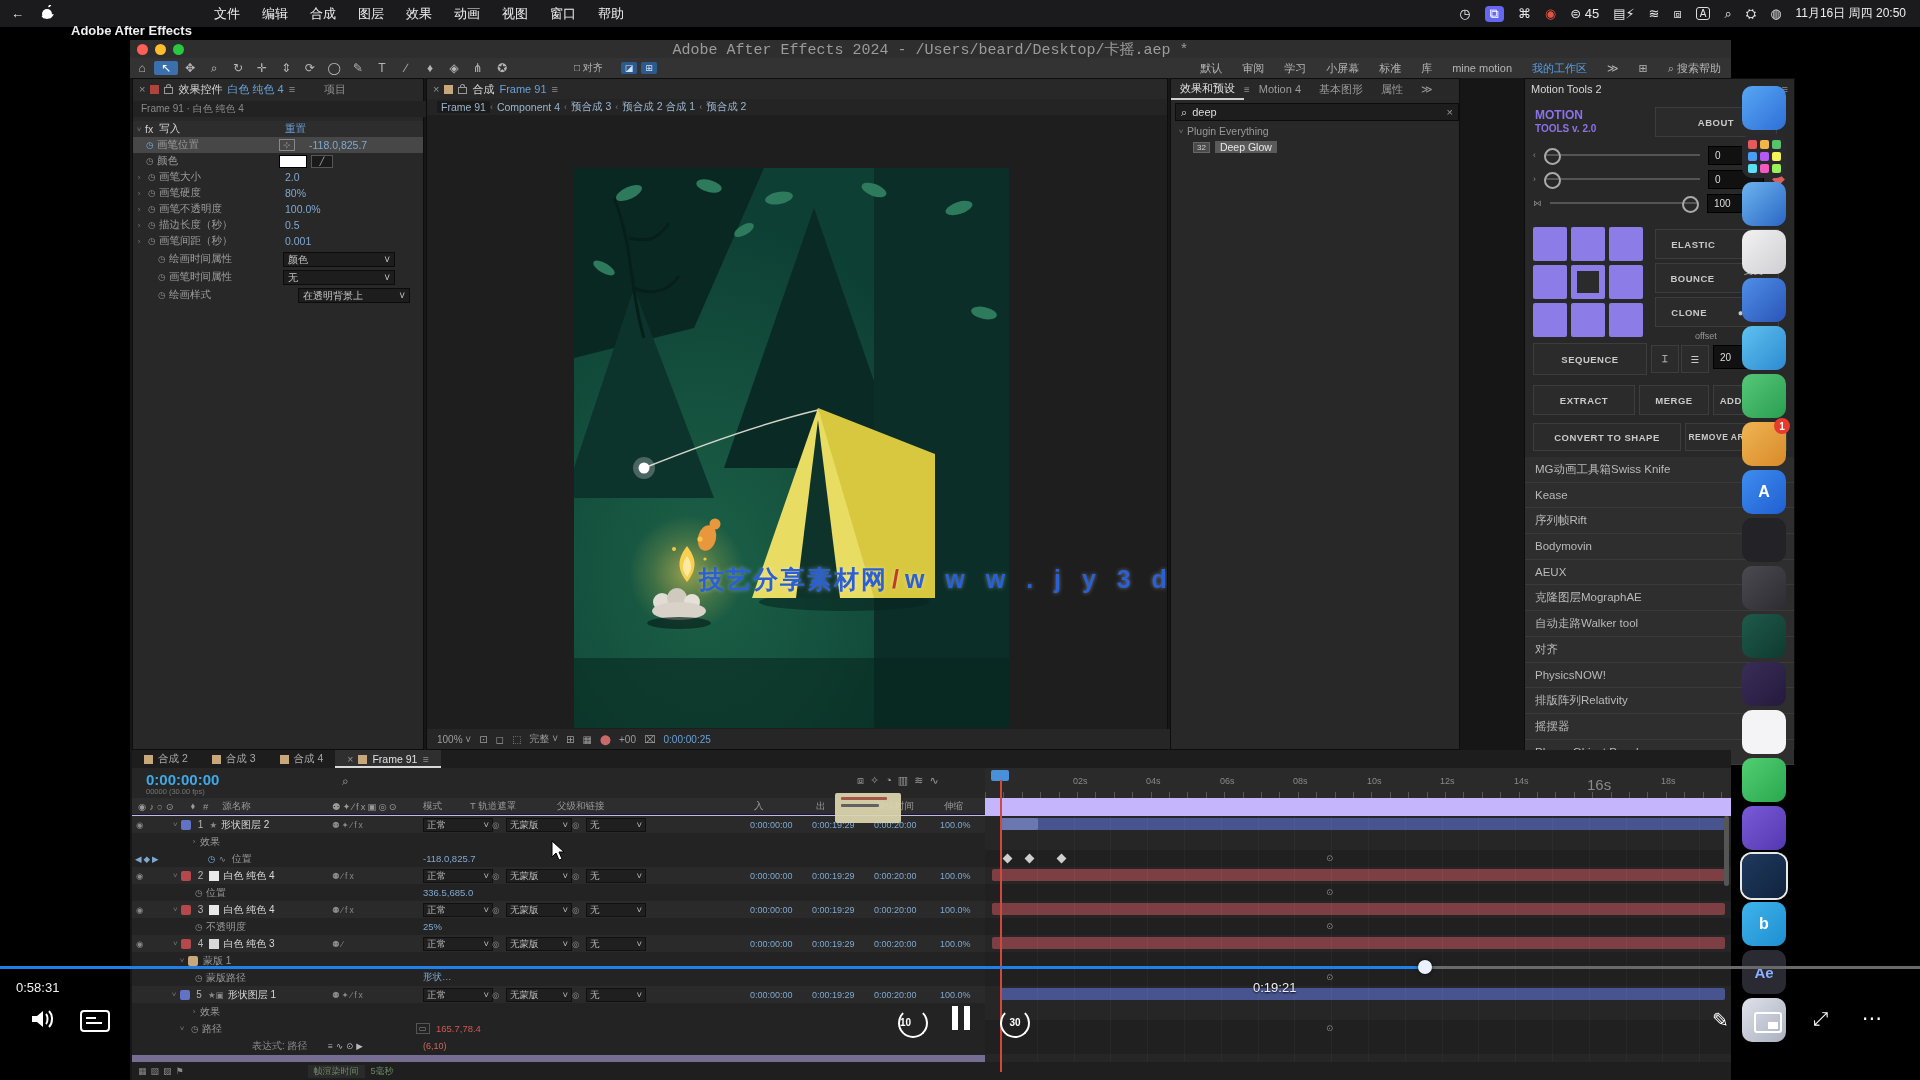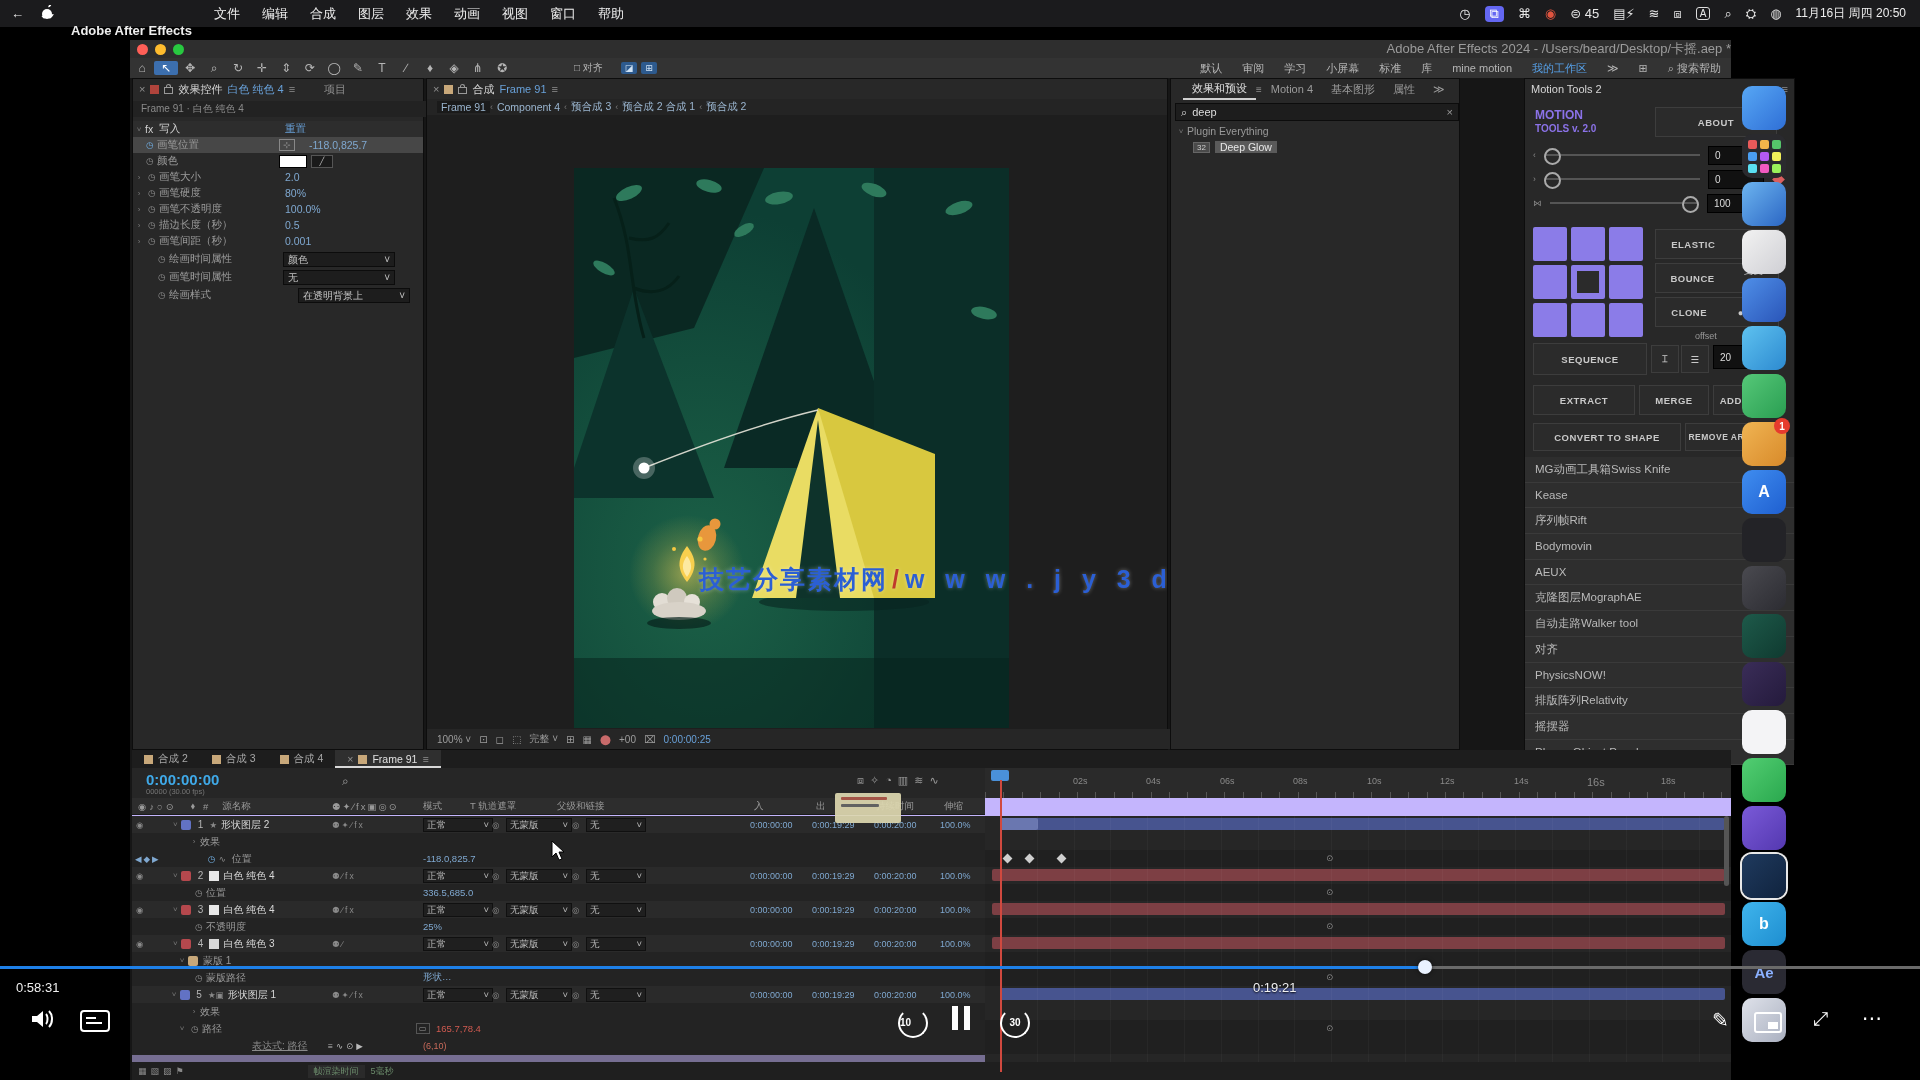--- a/index.html
+++ b/index.html
@@ -14,21 +14,21 @@
   .mb-app{font-weight:bold;margin-top:34px;}
   .mb-status{margin-left:auto;display:flex;align-items:center;gap:14px;padding-right:14px;font-size:12px;}
   .st-ic{color:#e8e8e8;font-size:13px;}
   .st-pill{background:#6467f2;border-radius:4px;padding:0 5px;color:#fff;}
   .st-red{color:#e0543f;}
   .st-box{border:1px solid #ddd;border-radius:3px;padding:0 3px;font-size:10px;}
   
   .ae{left:130px;top:40px;width:1601px;height:1040px;background:#161616;z-index:5;}
   .titlebar{left:0;top:0;width:100%;height:18px;background:#2e2e2e;display:flex;align-items:center;}
   .tl-dot{width:11px;height:11px;border-radius:50%;margin-left:7px;}
-  .title{position:absolute;left:0;right:0;text-align:right;font-size:13px;color:#9b9b9b;}
+  .title{position:absolute;left:0;right:0;text-align:center;font-size:15px;color:#9b9b9b;font-family:Liberation Mono, monospace;}
   .toolbar{left:0;top:18px;width:100%;height:20px;background:#333;display:flex;align-items:center;
            font-size:12px;color:#b5b5b5;}
   .tool{width:24px;text-align:center;cursor:default;}
   .tool.active{background:#3c6fae;color:#fff;border-radius:2px;}
   .ws-item{padding:0 10px;font-size:11px;color:#b5b5b5;white-space:nowrap;}
   .ws-item.active{color:#56a0e8;}
   .panel{background:#282828;border:1px solid #0d0d0d;}
   .ptab{height:20px;display:flex;align-items:center;font-size:11px;background:#282828;gap:5px;padding:0 6px;}
   .blue-t{color:#68a0d8;}
   .dim{color:#8f8f8f;}
@@ -365,21 +365,21 @@
         <span class="vbtn">⊞</span>
         <span class="vbtn">▦</span>
         <span class="vbtn" style="color:#c86a6a;">⬤</span>
         <span class="vbtn">+00</span>
         <span class="vbtn">⌧</span>
         <span class="vbtn" style="color:#68a0d8;">0:00:00:25</span>
       </div>
     </div>
 
     <div class="a panel" style="left:1040px;top:38px;width:288px;height:670px;">
-      <div class="fx" style="height:20px;padding-left:12px;">
+      <div class="fx" style="height:20px;">
         <span class="ep-tab active">效果和预设</span>
         <span class="dim" style="font-size:10px;">≡</span>
         <span class="ep-tab">Motion 4</span>
         <span class="ep-tab">基本图形</span>
         <span class="ep-tab">属性</span>
         <span class="ep-tab">≫</span>
       </div>
       <div class="a search" style="left:4px;top:24px;width:272px;">
         <span>⌕</span>
         <span>deep</span>
@@ -513,21 +513,21 @@
       </div>
 
       <div class="a" style="left:853px;top:18px;width:746px;height:30px;background:#2a2a2a;">
         <span class="a" style="left:88px;top:8px;font-size:9px;color:#8a8a8a;">02s</span>
         <span class="a" style="left:161px;top:8px;font-size:9px;color:#8a8a8a;">04s</span>
         <span class="a" style="left:235px;top:8px;font-size:9px;color:#8a8a8a;">06s</span>
         <span class="a" style="left:308px;top:8px;font-size:9px;color:#8a8a8a;">08s</span>
         <span class="a" style="left:382px;top:8px;font-size:9px;color:#8a8a8a;">10s</span>
         <span class="a" style="left:455px;top:8px;font-size:9px;color:#8a8a8a;">12s</span>
         <span class="a" style="left:529px;top:8px;font-size:9px;color:#8a8a8a;">14s</span>
-        <span class="a" style="left:602px;top:8px;font-size:11px;color:#8a8a8a;">16s</span>
+        <span class="a" style="left:602px;top:8px;font-size:15px;color:#8a8a8a;">16s</span>
         <span class="a" style="left:676px;top:8px;font-size:9px;color:#8a8a8a;">18s</span>
         <span class="a" style="left:0;bottom:0;width:100%;height:6px;background:repeating-linear-gradient(90deg,#555 0 1px,transparent 1px 18.4px);"></span>
         <span class="a" style="left:6px;top:2px;width:18px;height:11px;background:#4a90d9;border-radius:2px;"></span>
       </div>
 
       <div class="a fx" style="left:0;top:48px;width:853px;height:16px;background:#2d2d2d;border-bottom:1px solid #1a1a1a;">
         <span class="hdr" style="margin-left:6px;letter-spacing:3px;">◉♪○⊙</span>
         <span class="hdr" style="margin-left:14px;">⬧</span>
         <span class="hdr" style="margin-left:8px;">#</span>
         <span class="hdr" style="margin-left:14px;">源名称</span>
@@ -754,21 +754,21 @@
         <span class="chev" style="margin-left:44px;">˅</span>
         <span class="stopw">◷</span>
         <span>路径</span>
         <span style="position:absolute;left:284px;font-size:8px;border:1px solid #555;padding:0 2px;color:#999;">▭</span>
         <span style="position:absolute;left:304px;font-size:9.5px;color:#d05a50;">165.7,78.4</span>
       </div>
       <div class="track-row" style="top:270px;background:#202020;">
           <span class="mini a" style="left:341px;top:3px;">⊙</span>
         </div>
       <div class="tl-row tl-prop" style="top:287px;">
-        <span style="margin-left:120px;color:#8a8a8a;text-decoration:underline;">表达式: 路径</span>
+        <span style="margin-left:120px;color:#8a8a8a;">表达式: 路径</span>
         <span class="mini" style="position:absolute;left:196px;letter-spacing:3px;color:#bbb;">≡∿⊙▶</span>
         <span style="position:absolute;left:291px;font-size:9px;color:#c86a5a;">(6,10)</span>
       </div>
       <div class="track-row" style="top:287px;background:#202020;"></div>
       <div class="tl-row" style="top:304px;opacity:.5;"></div>
       <div class="track-row" style="top:304px;"></div>
 
       <div class="a" style="left:868px;top:30px;width:1.5px;height:292px;background:#d0493f;z-index:6;"></div>
 
       <div class="a" style="left:868px;top:66px;width:731px;height:255px;background:repeating-linear-gradient(90deg,rgba(255,255,255,0.03) 0 1px,transparent 1px 36.8px);pointer-events:none;"></div>

